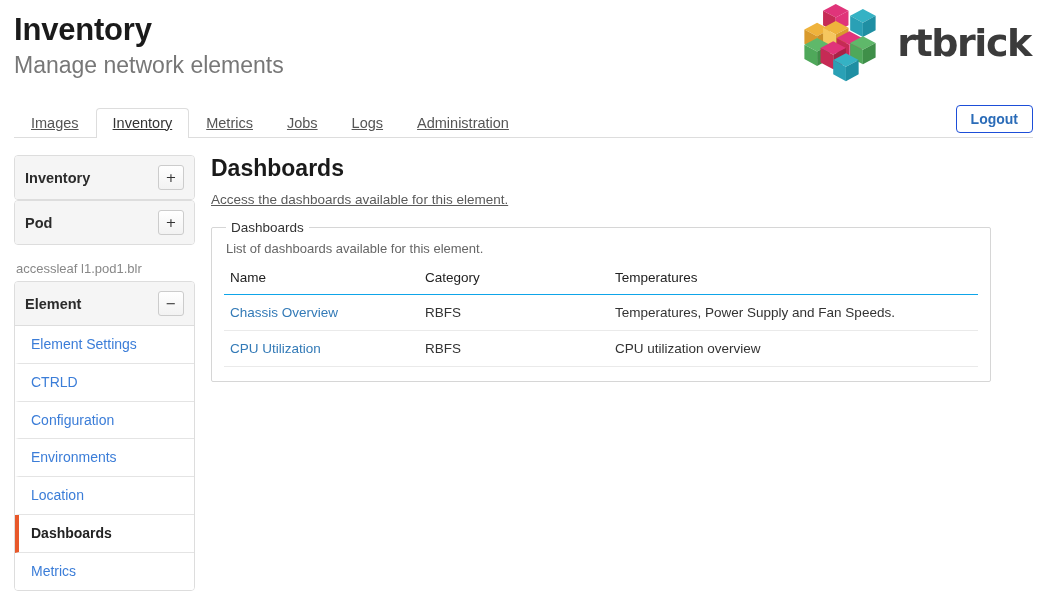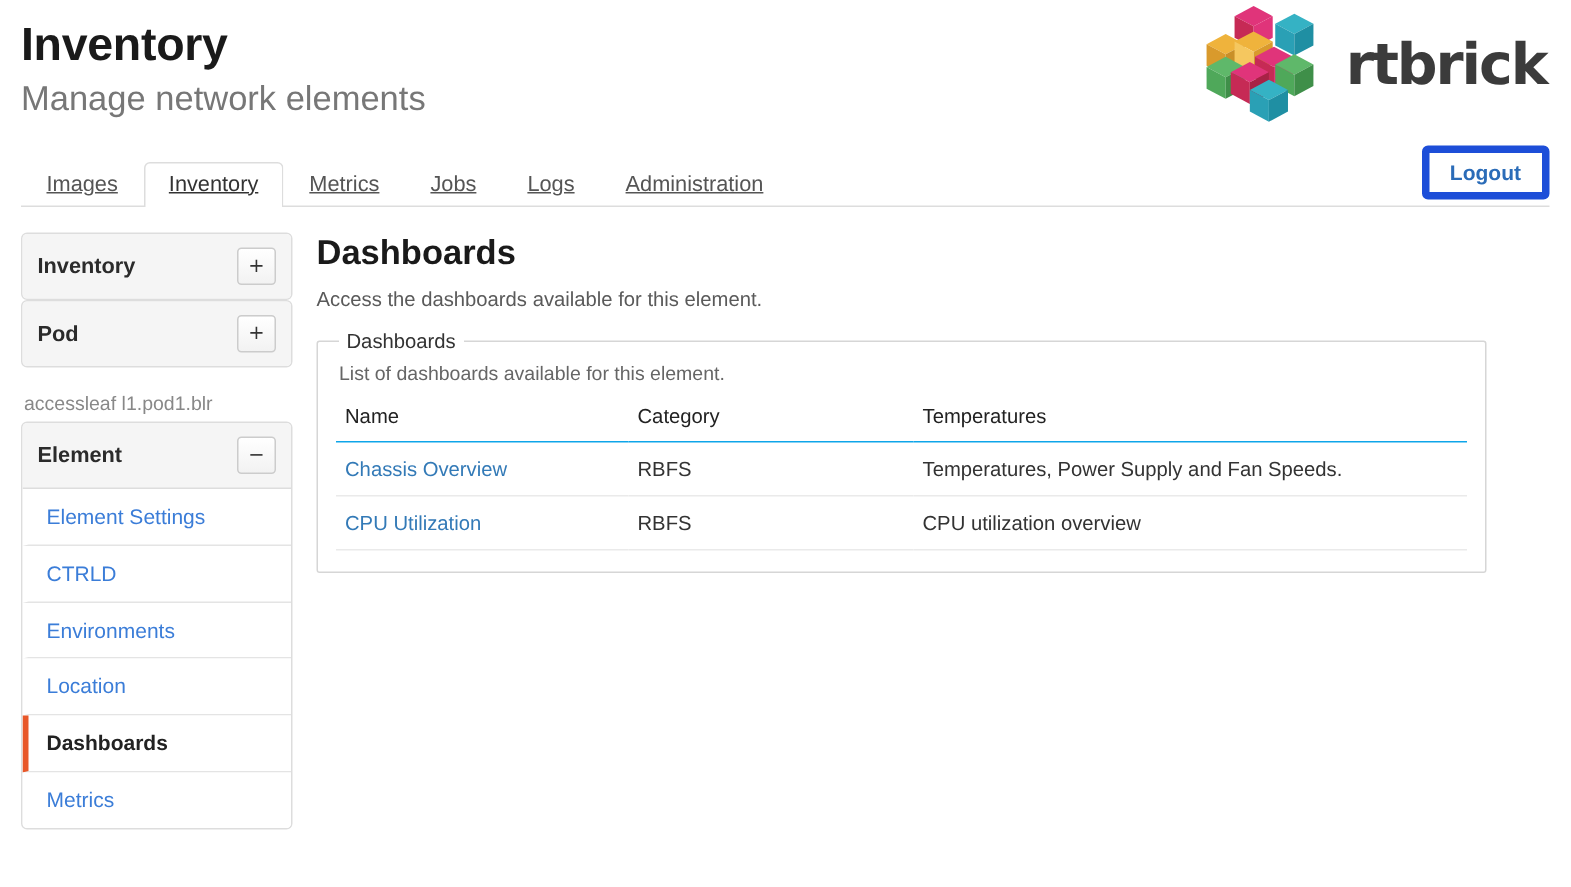--- a/index.html
+++ b/index.html
@@ -79,21 +79,21 @@
     color: #333333;
   }
   .logout-btn {
     position: absolute;
     right: 0;
     bottom: 4px;
     font-size: 14px;
     font-weight: bold;
     color: #2b6cb8;
     background: #ffffff;
-    border: 5px solid #1d4ed8;
+    border: 1px solid #1d4ed8;
     border-radius: 4px;
     padding: 6px 14px;
     line-height: 1;
     cursor: pointer;
   }
 
   
   .body-wrap {
     display: flex;
     padding: 0 14px;
@@ -169,20 +169,21 @@
     font-size: 23px;
     font-weight: bold;
     color: #1a1a1a;
     margin: 0 0 0 0;
     line-height: 1.2;
   }
   .content-sub {
     font-size: 13.5px;
     color: #5a5a5a;
     margin: 9px 0 13px 0;
+    text-decoration: underline;
   }
   .fieldset {
     border: 1px solid #d6d6d6;
     border-radius: 2px;
     padding: 6px 12px 14px 12px;
     margin: 0;
     width: 780px;
   }
   .fieldset > legend {
     font-size: 13.5px;
@@ -317,20 +318,21 @@
 
     <div class="ctx-label">accessleaf l1.pod1.blr</div>
     <div class="panel">
       <div class="panel-heading">
         <span class="panel-title">Element</span>
         <span class="panel-toggle">−</span>
       </div>
       <ul class="nav-list">
         <li class="nav-item">Element Settings</li>
         <li class="nav-item">CTRLD</li>
+        <li class="nav-item">Configuration</li>
         <li class="nav-item">Environments</li>
         <li class="nav-item">Location</li>
         <li class="nav-item is-active">Dashboards</li>
         <li class="nav-item">Metrics</li>
       </ul>
     </div>
   </div>
 
   <div class="content">
     <h2 class="content-title">Dashboards</h2>

